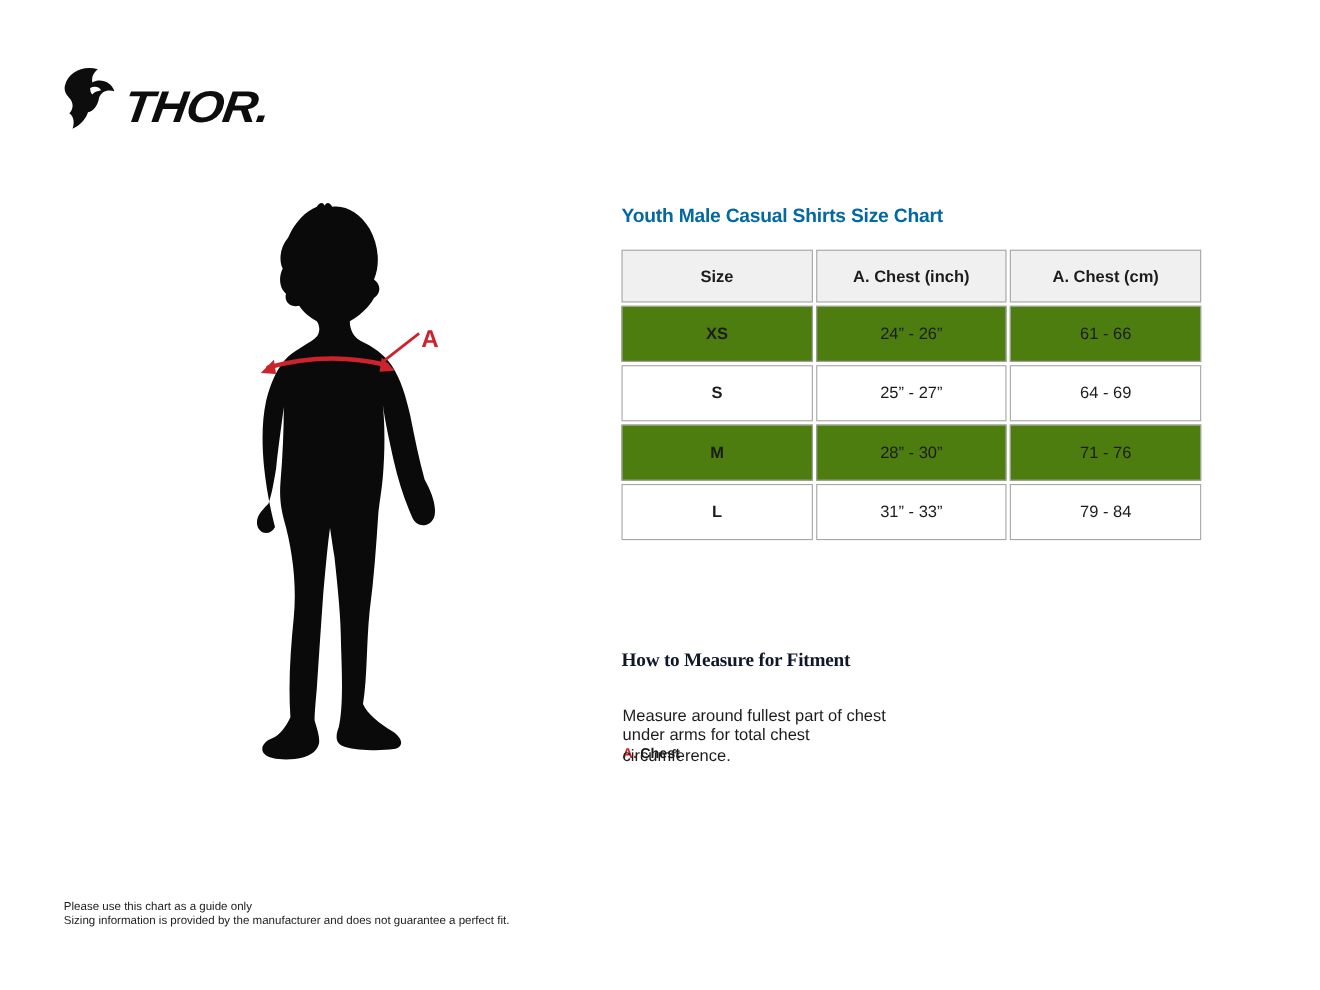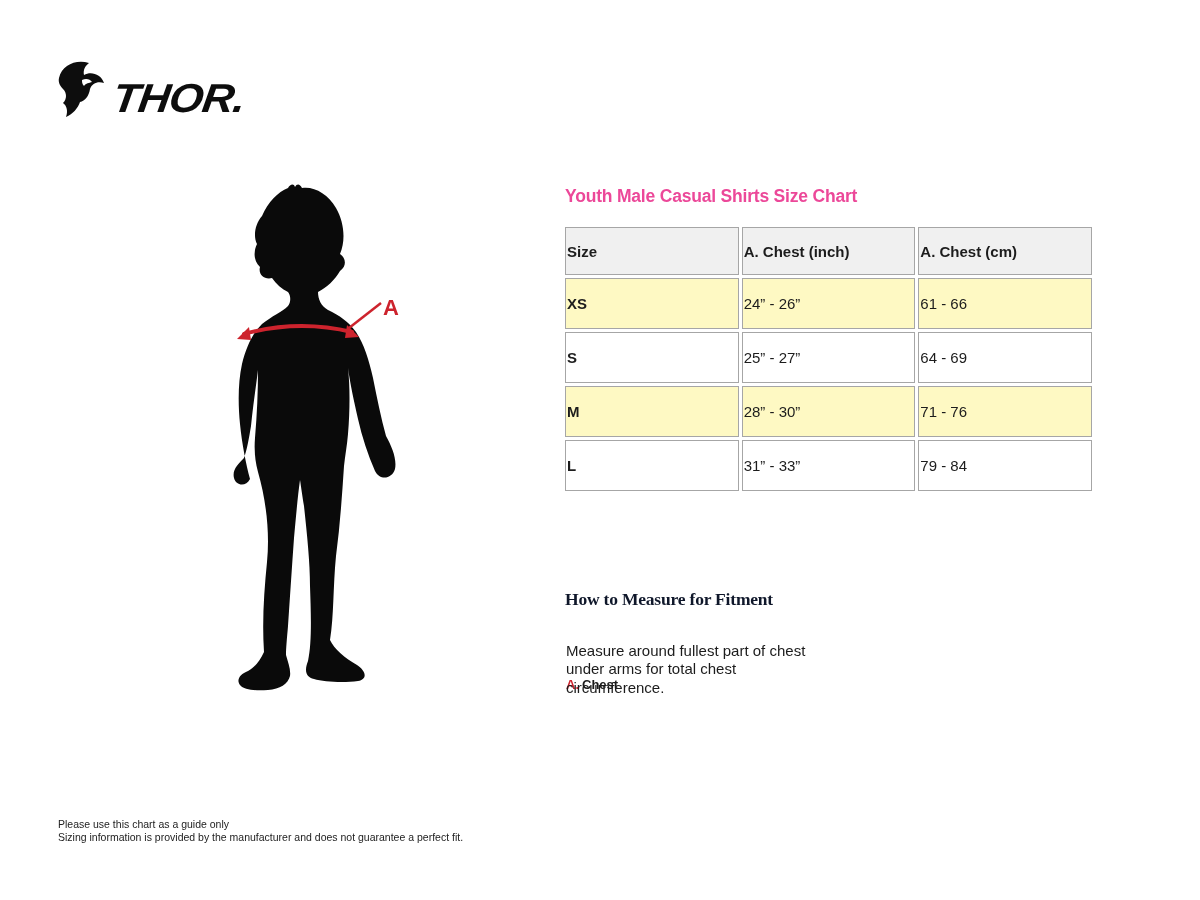--- a/index.html
+++ b/index.html
@@ -44,43 +44,43 @@
     height: 530px;
   }
 
   
   .chart-title {
     position: absolute;
     left: 565px;
     top: 186px;
     font-size: 17.5px;
     font-weight: bold;
-    color: #ec4899;
+    color: #0369a1;
     letter-spacing: -0.2px;
   }
   .size-table {
     position: absolute;
     left: 562px;
     top: 224px;
     width: 533px;
     border-collapse: separate;
     border-spacing: 3px;
     table-layout: fixed;
   }
   .size-table th, .size-table td {
     border: 1px solid #a6a6a6;
-    text-align: left;
+    text-align: center;
     vertical-align: middle;
     font-size: 15px;
     color: #1c1c1c;
     background: #ffffff;
   }
   .size-table th { height: 44px; background: #f0f0f0; font-weight: bold; }
   .size-table td { height: 47px; }
-  .size-table tr.alt td { background: #fef9c3; }
+  .size-table tr.alt td { background: #4d7c0f; }
   .size-table td.size-cell { font-weight: bold; }
 
   .measure-heading {
     position: absolute;
     left: 565px;
     top: 589px;
     font-size: 17.5px;
     font-weight: bold;
     color: #0f172a;
     letter-spacing: -0.2px;

